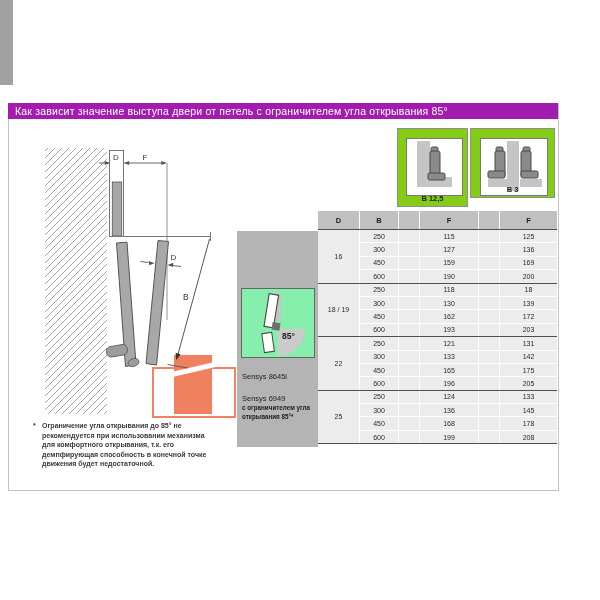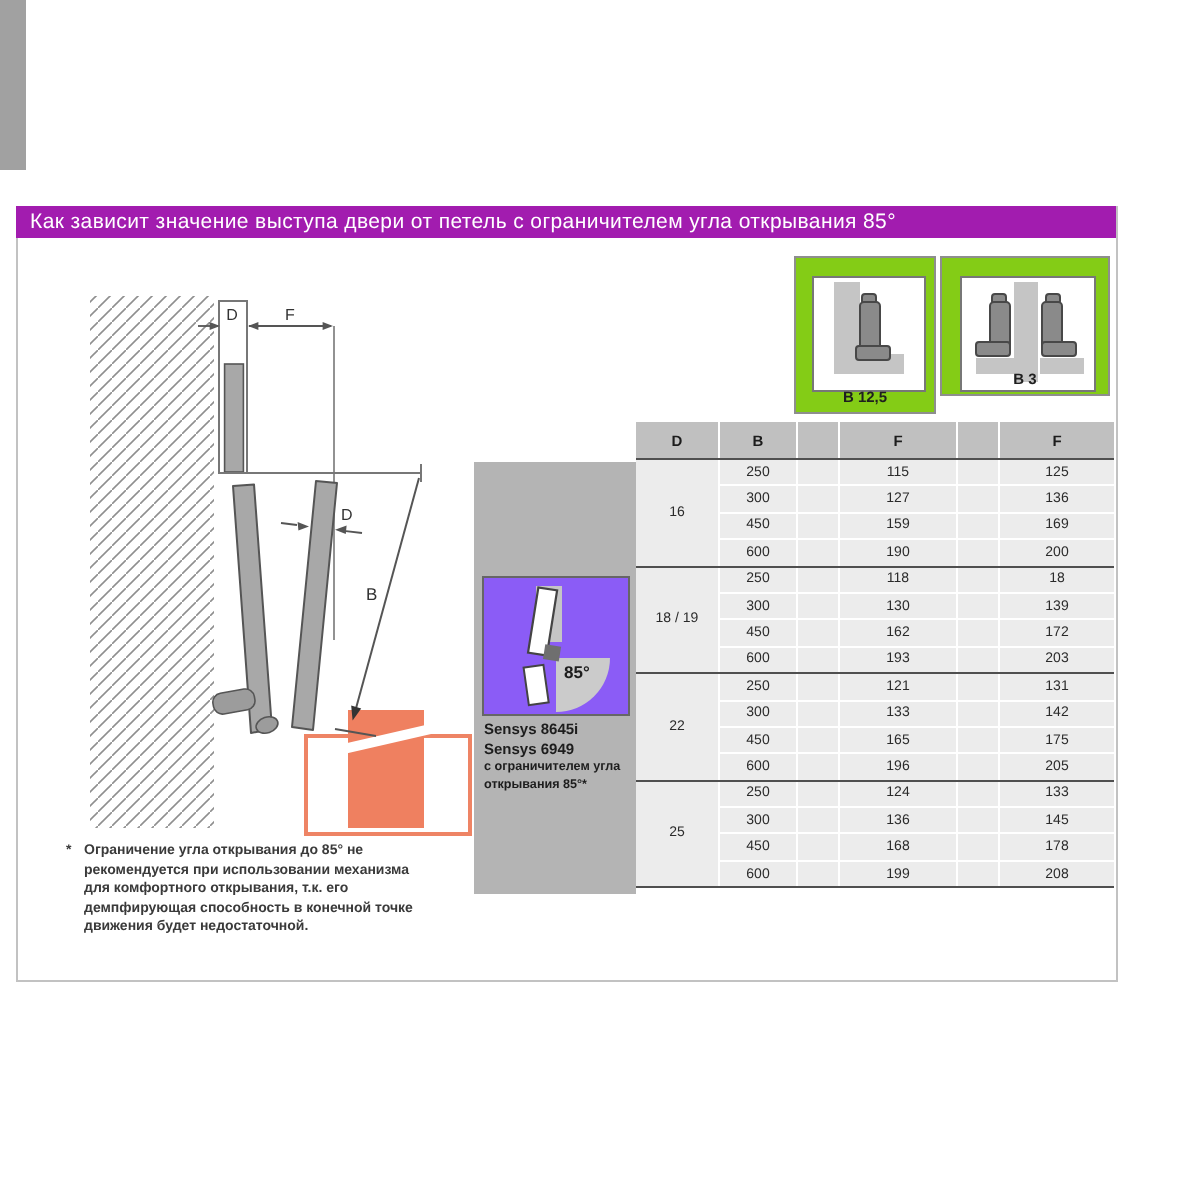--- a/index.html
+++ b/index.html
@@ -20,23 +20,23 @@
   .thead .hc{height:18px;background:#c0c0c0;display:flex;align-items:center;justify-content:center;
              font-size:7.5px;font-weight:bold;color:#1c1c1c;}
   .tgroup{display:grid;grid-template-columns:41px 38px 20px 58px 20px 57px;grid-auto-rows:12.4px;gap:1px;
           border-top:1px solid #4f4f4f;}
   .dtable .tgroup:last-child{border-bottom:1px solid #4f4f4f;}
   .dcell{grid-row:1/span 4;background:#ececec;display:flex;align-items:center;justify-content:center;
          font-size:7px;color:#2a2a2a;}
   .bcell{background:#ececec;display:flex;align-items:center;justify-content:center;font-size:7px;color:#2a2a2a;}
   
   .sensys{position:absolute;left:237px;top:231px;width:81px;height:216px;background:#b4b4b4;z-index:1;}
-  .sensys .icon{position:absolute;left:4px;top:57px;width:74px;height:70px;background:#8b5cf6;border:1px solid #666;box-sizing:border-box;}
+  .sensys .icon{position:absolute;left:4px;top:57px;width:74px;height:70px;background:#86efac;border:1px solid #666;box-sizing:border-box;}
   .sensys .txt{position:absolute;left:5px;top:129px;right:1px;color:#1d1d1d;}
-  .s-big{font-size:7.5px;font-weight:bold;line-height:10px;}
+  .s-big{font-size:7.5px;font-weight:normal;line-height:10px;margin-top:12px;}
   .s-small{font-size:6.3px;font-weight:bold;line-height:8.5px;}
   
   .watermark{position:absolute;left:196px;top:357px;z-index:2;font-size:47px;font-weight:bold;color:#909090;
              opacity:.78;line-height:1;font-family:"DejaVu Sans",sans-serif;white-space:nowrap;}
   .logo-sq{position:absolute;left:152px;top:367px;width:80px;height:47px;border:2px solid #ee8465;z-index:2;}
   .logo-bar{position:absolute;left:174px;top:355px;width:38px;height:59px;background:#ef8060;z-index:2;}
   .logo-slash{position:absolute;left:167px;top:367px;width:53px;height:5px;background:#fff;transform:rotate(-13deg);z-index:2;}
   
   .diagram{position:absolute;left:28px;top:125px;z-index:3;}
   .footnote{position:absolute;left:33px;top:421px;width:214px;z-index:3;font-size:7px;font-weight:bold;

